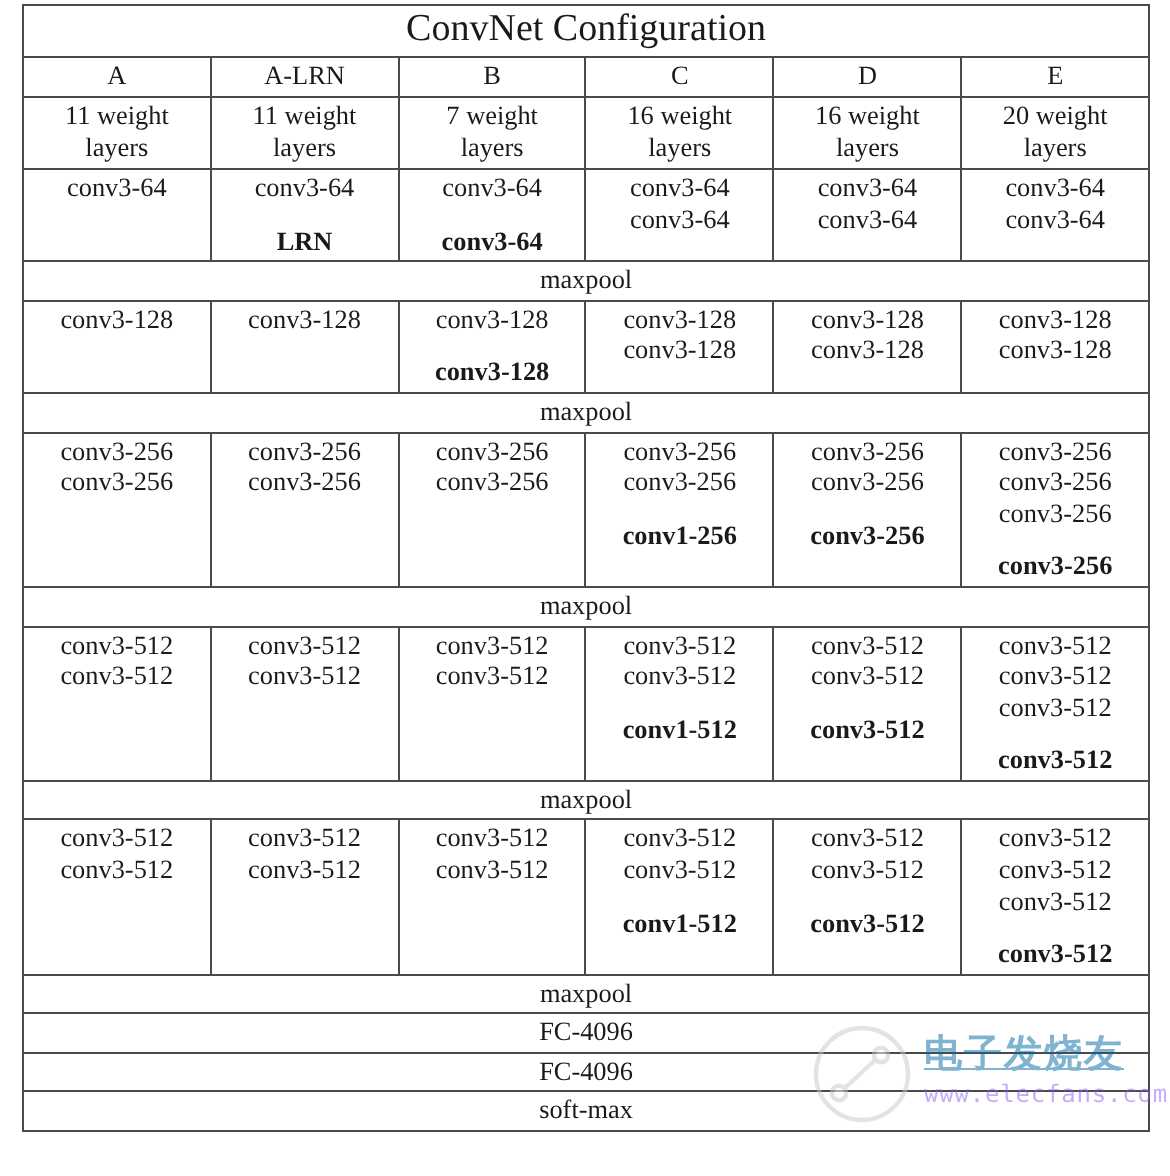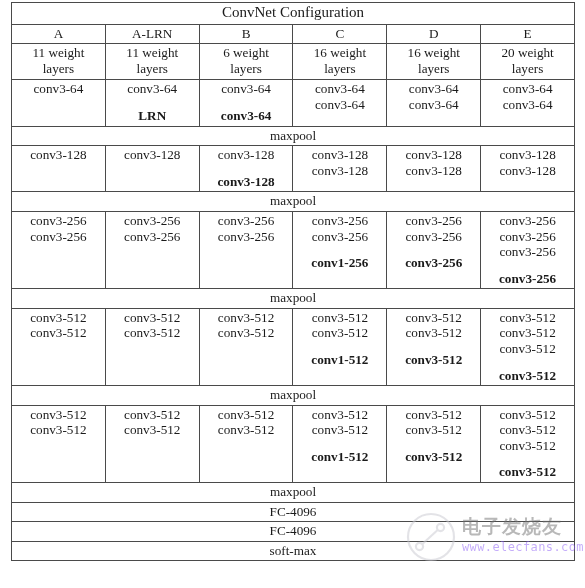--- a/index.html
+++ b/index.html
@@ -37,21 +37,21 @@
     text-align: center;
     vertical-align: top;
     padding: 1px 2px 2px 2px;
     background: #ffffff;
   }
 
   
   td.title-cell {
     padding-top: 2px;
     padding-bottom: 3px;
-    font-size: 15px;
+    font-size: 19px;
   }
   td.config-letter {
     padding-top: 2px;
     padding-bottom: 3px;
   }
   td.layer-count {
     padding-top: 2px;
     padding-bottom: 3px;
     line-height: 1.22;
   }
@@ -102,24 +102,25 @@
     top: 2px;
     width: 50px;
     height: 50px;
   }
   #watermark .wm-cn {
     position: absolute;
     left: 56px;
     top: 4px;
     font-size: 19px;
     letter-spacing: 1px;
-    color: #737373;
+    color: #0369a1;
     font-family: "DejaVu Sans", "Liberation Sans", sans-serif;
     white-space: nowrap;
     font-weight: bold;
+    text-decoration: underline;
   }
   #watermark .wm-url {
     position: absolute;
     left: 56px;
     top: 30px;
     font-size: 12px;
     letter-spacing: 0.4px;
     color: #8b5cf6;
     font-family: "DejaVu Sans Mono", "Liberation Mono", monospace;
     white-space: nowrap;
@@ -146,21 +147,21 @@
           <td class="config-letter">A</td>
           <td class="config-letter">A-LRN</td>
           <td class="config-letter">B</td>
           <td class="config-letter">C</td>
           <td class="config-letter">D</td>
           <td class="config-letter">E</td>
         </tr>
         <tr>
           <td class="layer-count"><span>11 weight</span><br><span>layers</span></td>
           <td class="layer-count"><span>11 weight</span><br><span>layers</span></td>
-          <td class="layer-count"><span>6 weight</span><br><span>layers</span></td>
+          <td class="layer-count"><span>7 weight</span><br><span>layers</span></td>
           <td class="layer-count"><span>16 weight</span><br><span>layers</span></td>
           <td class="layer-count"><span>16 weight</span><br><span>layers</span></td>
           <td class="layer-count"><span>20 weight</span><br><span>layers</span></td>
         </tr>
         <tr>
           <td class="block-cell">
             <span class="ln">conv3-64</span>
             <span class="ln pad">x</span>
           </td>
           <td class="block-cell">

